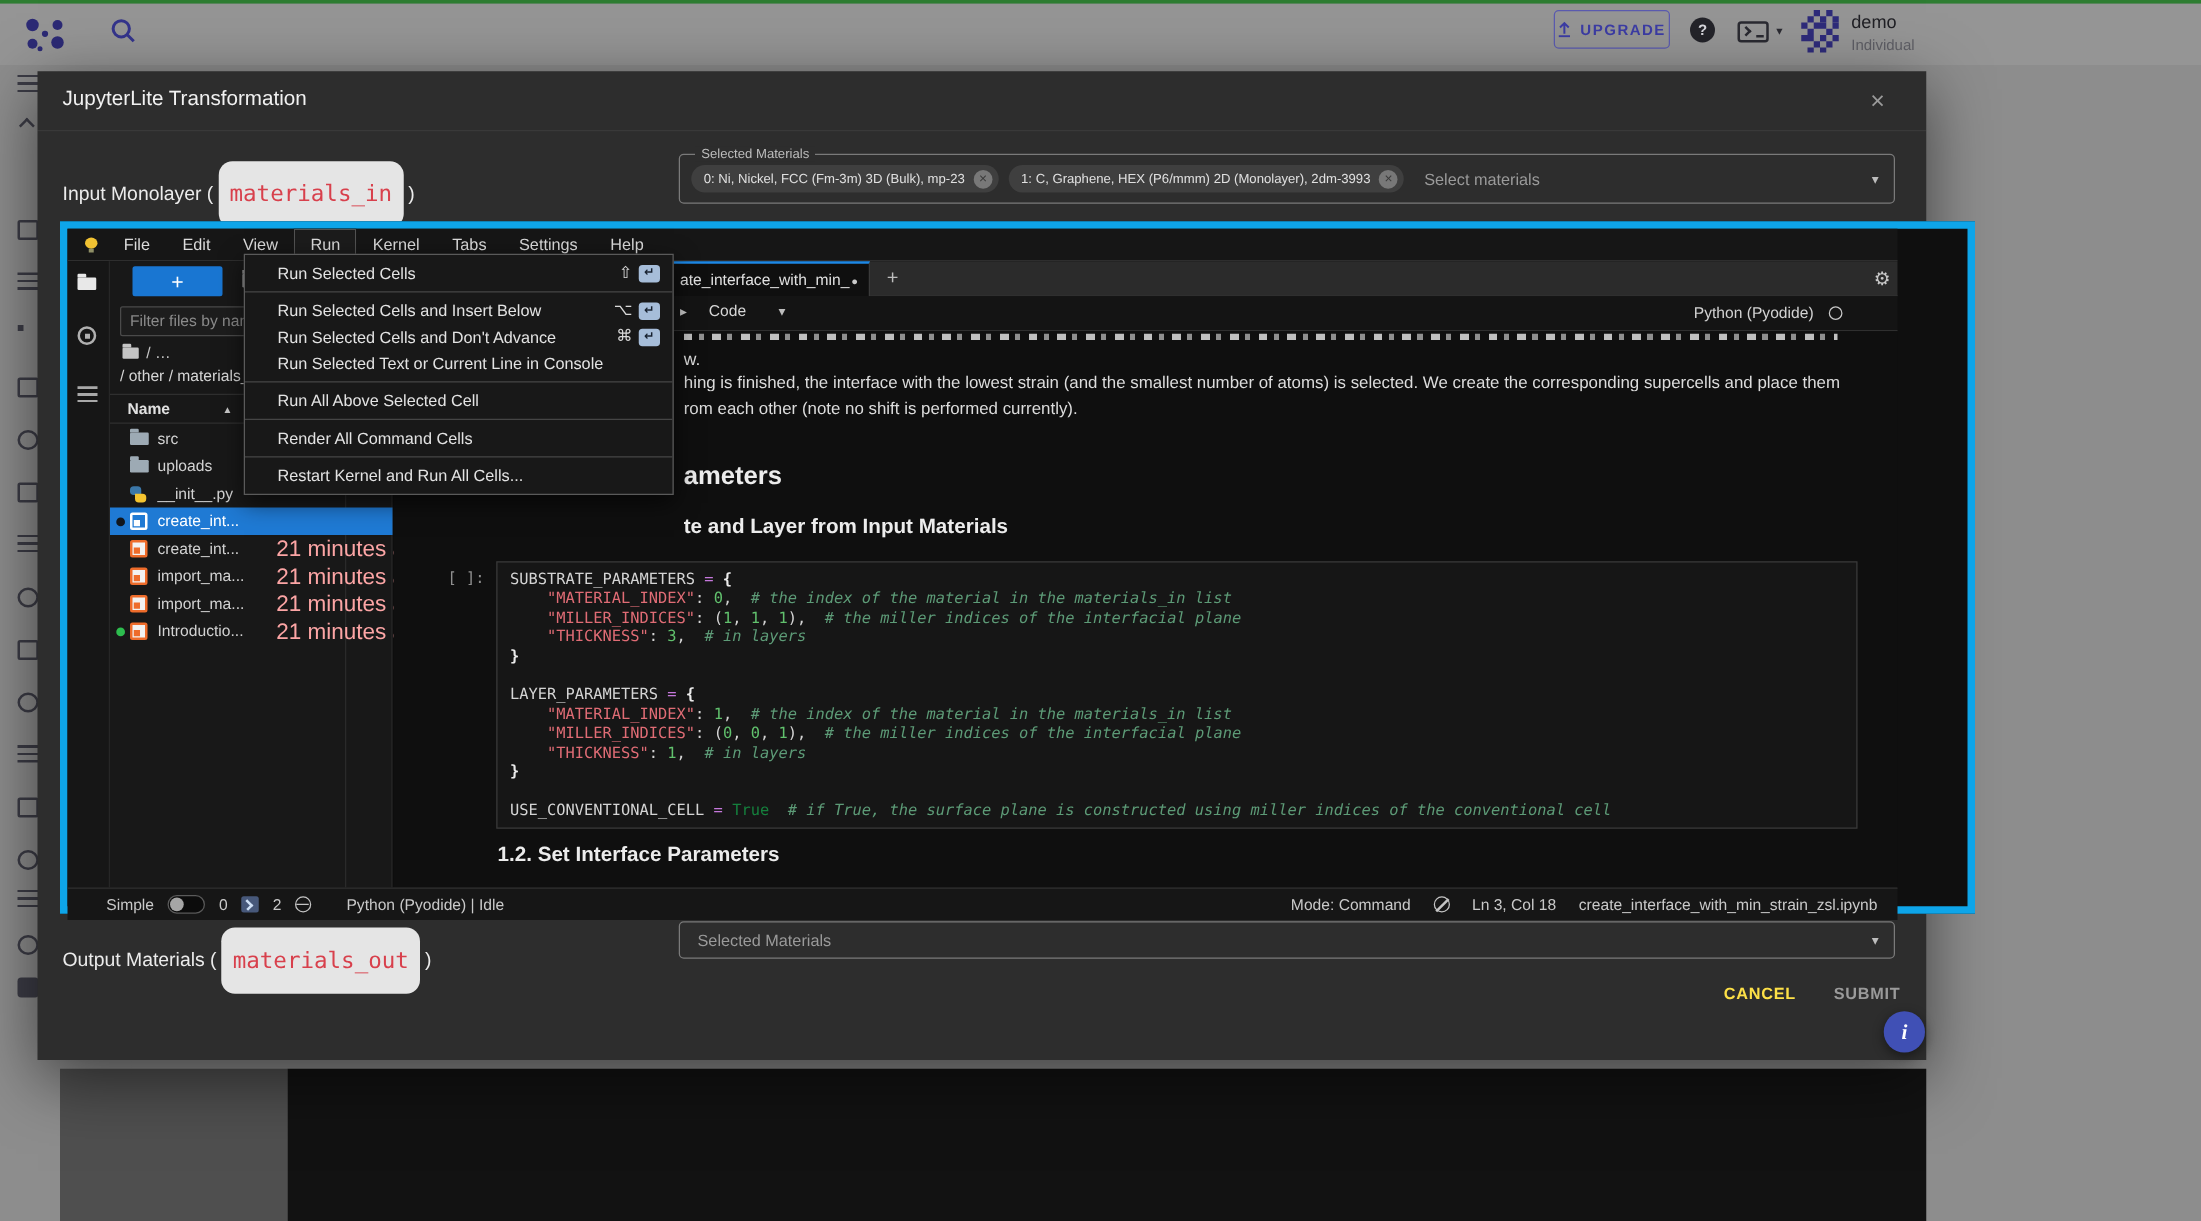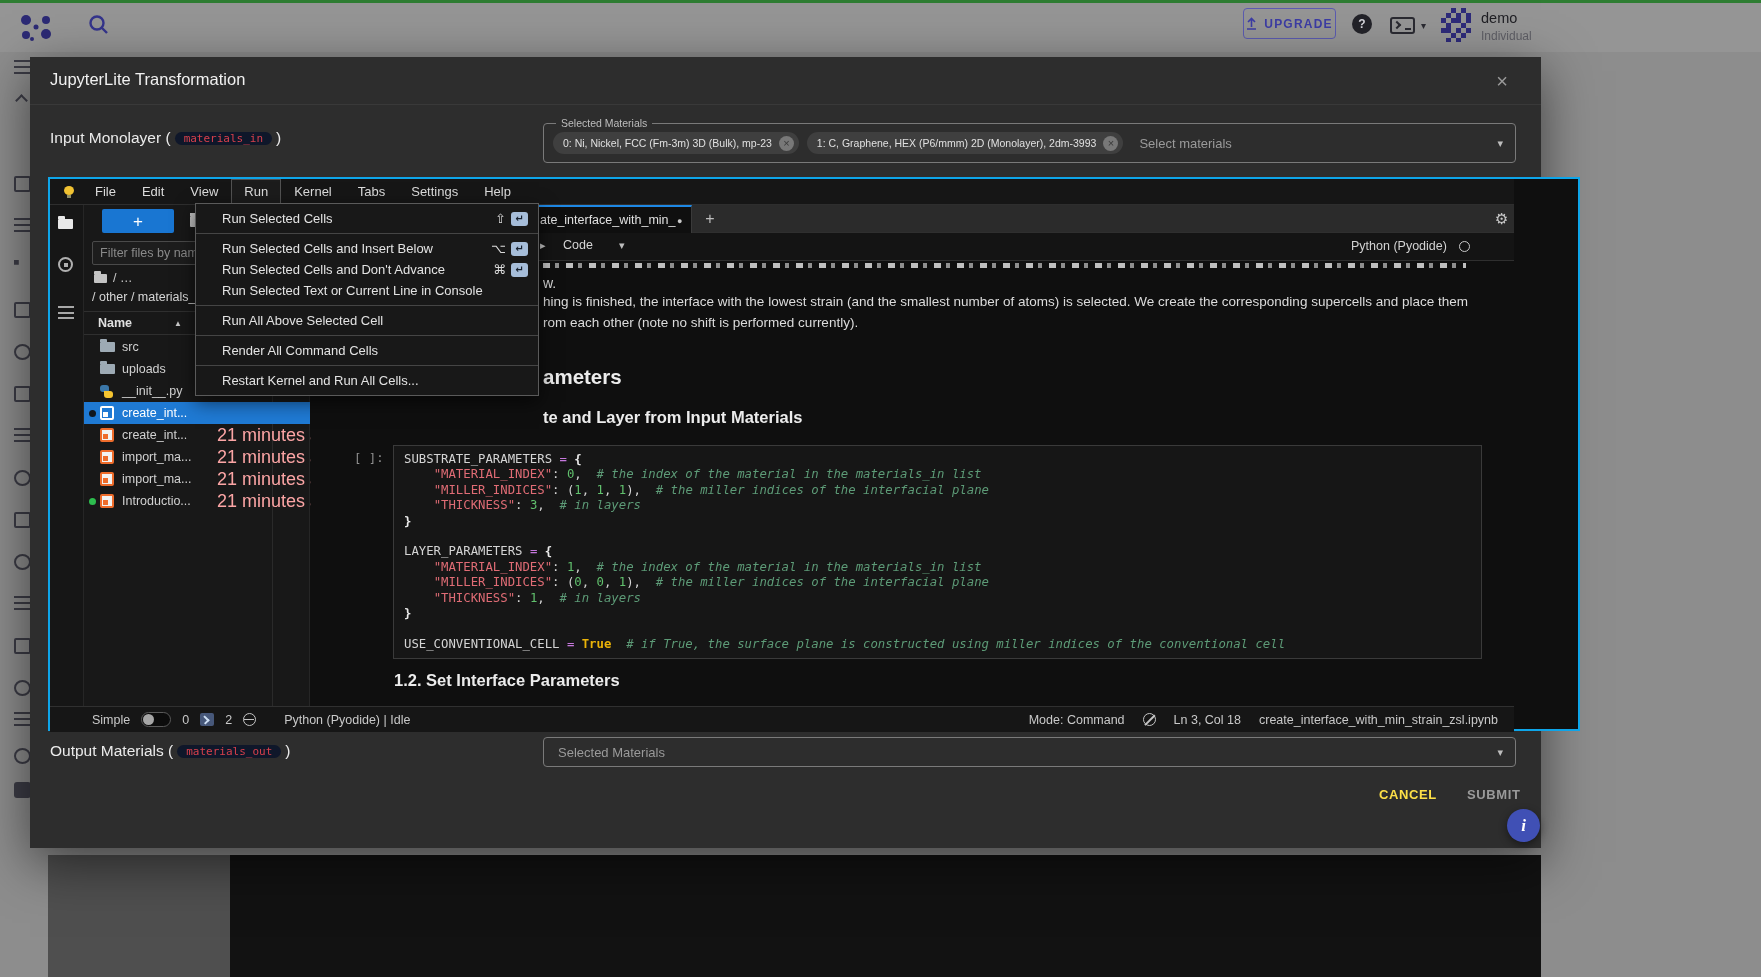--- a/index.html
+++ b/index.html
@@ -40,22 +40,22 @@
          box-shadow:0 14px 50px rgba(0,0,0,.55);z-index:5;}
   #modal>.abs{position:absolute;}
   #modal-titlebar{left:0;top:0;width:1511px;height:48px;border-bottom:1px solid rgba(255,255,255,.06);}
   #modal-title{left:20px;top:13px;font-size:16.5px;font-weight:500;color:#f1f1f1;}
   #modal-close{left:1460px;top:12px;width:24px;height:24px;color:#9a9a9a;font-size:20px;
          display:flex;align-items:center;justify-content:center;cursor:pointer;}
 
   .io-row{display:flex;align-items:center;gap:4px;color:#ebebeb;font-size:15.5px;}
   #input-row{left:20px;top:72px;}
   #output-row{left:20px;top:685px;}
-  .code-chip{font-family:"DejaVu Sans Mono",monospace;font-size:11px;color:#d8404c;background:#0f172a;
-         border-radius:11px;padding:0 9px;}
+  .code-chip{font-family:"DejaVu Sans Mono",monospace;font-size:18px;color:#d8404c;background:#e5e5e5;
+         border-radius:11px;padding:16px 9px;}
 
   .mat-fieldset{border:1px solid #7a7a7a;border-radius:4px;background:transparent;text-align:right;}
   #sel-fieldset{left:513px;top:66px;width:973px;height:40px;}
   .legend{position:absolute;top:-7px;left:12px;background:#2d2d2d;padding:0 5px;font-size:10.5px;color:#bdbdbd;}
   #chips-row{position:absolute;left:9px;top:8px;display:flex;gap:8px;align-items:center;}
   .chip{display:flex;align-items:center;gap:7px;background:#3f3f3f;border-radius:11px;height:22px;
         padding:0 5px 0 10px;color:#e0e0e0;font-size:10.5px;white-space:nowrap;}
   .chip-close{width:15px;height:15px;border-radius:50%;background:#787878;color:#3a3a3a;font-size:11px;
         display:flex;align-items:center;justify-content:center;cursor:pointer;}
   .sel-placeholder{color:#9a9a9a;font-size:13px;margin-left:8px;}
@@ -65,21 +65,21 @@
   #out-placeholder{position:absolute;left:14px;top:7px;color:#9a9a9a;font-size:13px;}
   #out-caret{position:absolute;right:12px;top:8px;}
 
   #cancel-btn{left:1349px;top:730px;font-size:13px;font-weight:600;letter-spacing:.6px;color:#fde047;cursor:pointer;}
   #submit-btn{left:1437px;top:730px;font-size:13px;font-weight:600;letter-spacing:.6px;color:#9a9a9a;cursor:pointer;}
   #fab{left:1477px;top:752px;width:33px;height:33px;border-radius:50%;background:#4050b5;color:#fff;
        display:flex;align-items:center;justify-content:center;box-shadow:0 3px 9px rgba(0,0,0,.45);
        font-family:"Liberation Serif","DejaVu Serif",serif;font-style:italic;font-weight:700;font-size:17px;cursor:pointer;}
 
   
-  #embed{left:18px;top:120px;width:1532px;height:554px;background:#0f0f0f;border:2px solid #0ea5e9;}
+  #embed{left:18px;top:120px;width:1532px;height:554px;background:#0f0f0f;border:6px solid #0ea5e9;}
   #embed .abs{position:absolute;}
   #menubar{left:0;top:0;width:1464px;height:26px;background:#161616;border-bottom:1px solid #2e2e2e;
            display:flex;align-items:center;padding-left:10px;}
   .ic-bulb{width:10px;height:9px;border-radius:50%;background:#f1c232;position:relative;margin:0 8px 2px 4px;}
   .ic-bulb::after{content:"";position:absolute;left:3px;bottom:-3px;width:4px;height:3px;background:#8f8f66;}
   .mb-item{padding:0 13px;font-size:13px;color:#dcdcdc;height:26px;line-height:25px;cursor:pointer;}
   .mb-item.active{background:#1c1c1c;box-shadow:inset 0 0 0 1px #525252;}
 
   #leftrail{left:0;top:26px;width:34px;height:501px;background:#161616;border-right:1px solid #262626;}
   .jrail{position:absolute;left:8px;}
@@ -146,38 +146,38 @@
   #frag-p1{top:33px;}
   #frag-p2{top:54px;}
   #h-partial{position:absolute;left:232px;top:104px;font-size:20.5px;font-weight:600;color:#ececec;}
   #h-sub{position:absolute;left:232px;top:147px;font-size:16.5px;font-weight:600;color:#ececec;}
   #cell-prompt{position:absolute;left:43px;top:190px;font-family:"DejaVu Sans Mono",monospace;font-size:12.3px;color:#8f8f8f;}
   #editor{position:absolute;left:82px;top:184px;width:1089px;height:214px;background:#161616;border:1px solid #3a3a3a;
           padding:6px 10px;font-family:"DejaVu Sans Mono",monospace;font-size:12.3px;line-height:15.4px;white-space:pre;overflow:hidden;}
   #h-12{position:absolute;left:83px;top:410px;font-size:16.5px;font-weight:600;color:#ececec;}
   .tk-p{color:#d4d4d4}.tk-v{color:#d4d4d4}.tk-b{color:#eaeaea;font-weight:700}
   .tk-s{color:#e06c75}.tk-n{color:#61c16d}.tk-o{color:#c678dd}
-  .tk-k{color:#eab308;font-weight:700}.tk-c{color:#5d9b77;font-style:italic}
+  .tk-k{color:#15803d;font-weight:400}.tk-c{color:#5d9b77;font-style:italic}
 
   
   #runmenu{left:165px;top:146px;width:344px;background:#181818;border:1px solid #5a5a5a;z-index:30;
            box-shadow:0 6px 18px rgba(0,0,0,.6);padding:4px 0;}
   .rm-item{height:21px;display:flex;align-items:center;padding:0 10px 0 26px;font-size:13px;color:#e3e3e3;cursor:pointer;}
   .rm-item.hl{background:#3a3a3a;}
   .rm-label{flex:1;white-space:nowrap;}
   .rm-short{display:flex;align-items:center;gap:5px;}
   .rm-mod{font-family:"DejaVu Sans",sans-serif;font-size:13px;color:#d9d9d9;}
   .ic-enter{display:inline-block;width:17px;height:14px;background:#a6bdd9;border-radius:3px;color:#16202e;
             font-weight:700;font-size:10px;line-height:14px;text-align:center;}
   .rm-sep{height:1px;background:#454545;margin:4px 0;}
 
   
   #statusbar{left:0;top:527px;width:1464px;height:26px;background:#161616;border-top:1px solid #303030;
              display:flex;align-items:center;color:#c9c9c9;font-size:12.5px;}
-  #sb-left{display:flex;align-items:center;gap:11px;padding-left:42px;}
+  #sb-left{display:flex;align-items:center;gap:11px;padding-left:31px;}
   .toggle{width:30px;height:15px;border-radius:8px;background:#0c0c0c;border:1px solid #5a5a5a;position:relative;cursor:pointer;}
   .toggle::after{content:"";position:absolute;left:1px;top:1px;width:11px;height:11px;border-radius:50%;background:#a6a6a6;}
   .ic-key{width:14px;height:13px;background:#47587a;border-radius:2px;position:relative;}
   .ic-key::after{content:"";position:absolute;left:3px;top:4px;width:5px;height:4px;
             border-left:2px solid #cfe0f5;border-bottom:2px solid #cfe0f5;transform:rotate(-135deg) translate(1px,-1px);}
   .ic-globe{width:13px;height:13px;border:1.5px solid #c4c4c4;border-radius:50%;position:relative;}
   .ic-globe::after{content:"";position:absolute;left:0;top:4.5px;width:10px;height:1.5px;background:#c4c4c4;}
   #sb-kernel{margin-left:17px;}
   #sb-right{margin-left:auto;display:flex;align-items:center;gap:18px;padding-right:16px;}
   .ic-belloff{width:13px;height:13px;border:1.5px solid #c4c4c4;border-radius:50%;position:relative;}

